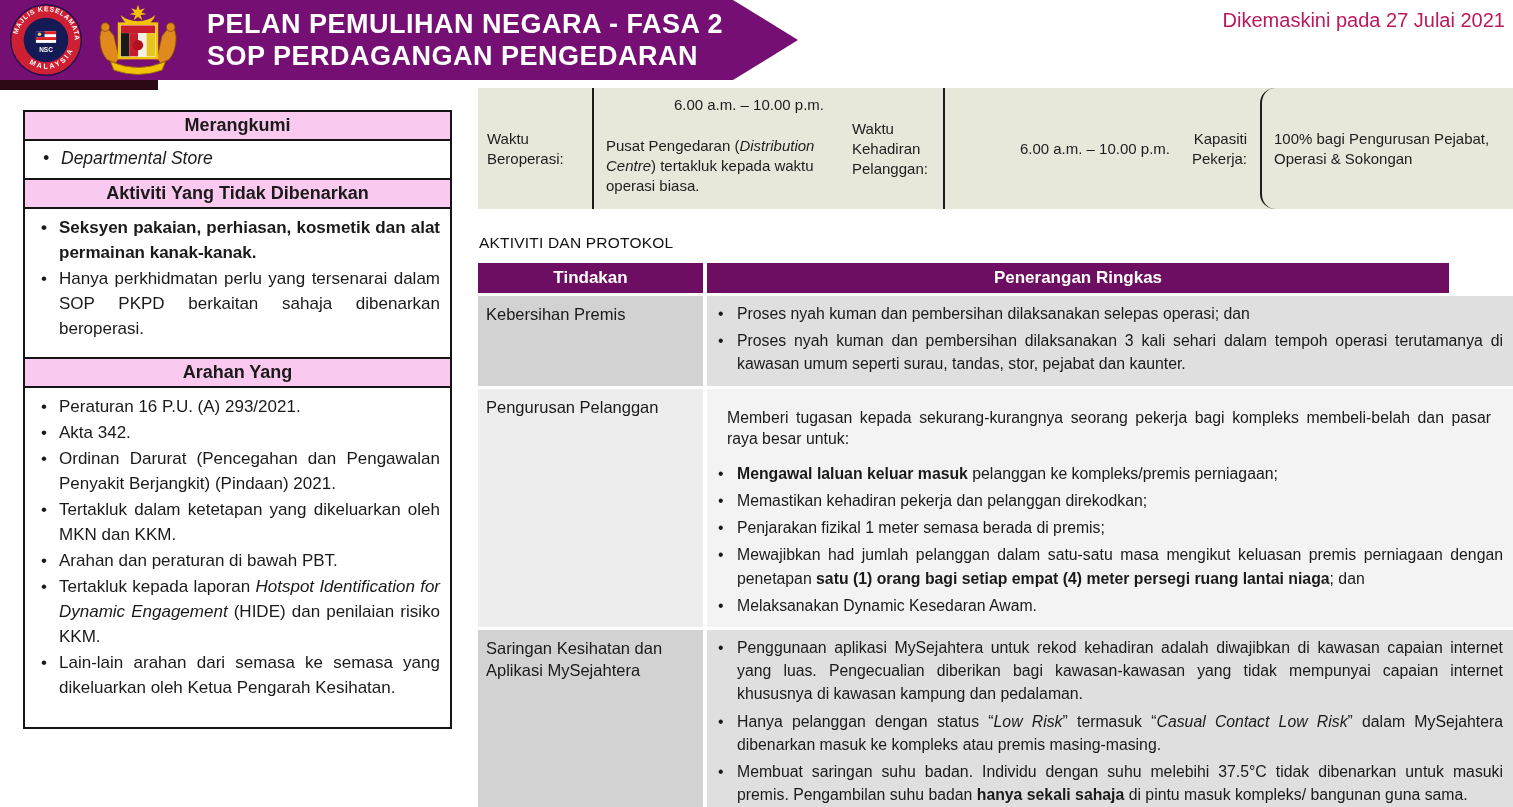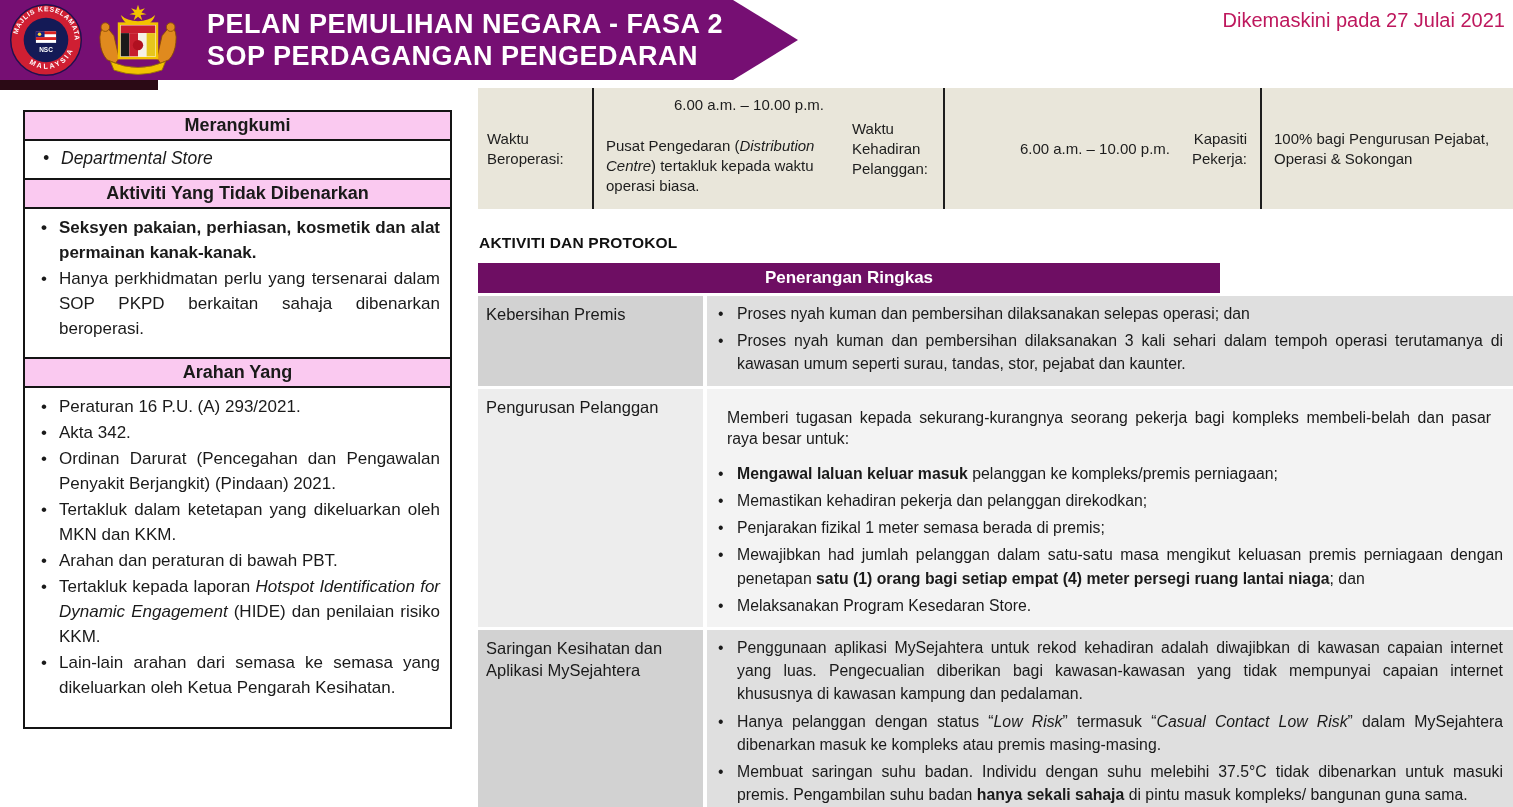--- a/index.html
+++ b/index.html
@@ -40,24 +40,24 @@
     background:#e9e6da;display:flex;font-size:15px;line-height:20px;color:#1d1d1d;
   }
   .ic{box-sizing:border-box;display:flex;flex-direction:column;justify-content:center;align-items:flex-end;}
   .ic.divider{border-left:2px solid #1d1d1d;}
   .ic1{width:114px;padding-left:9px;border-radius:13px;}
   .ic2{width:238px;padding:7px 6px 6px 12px;justify-content:flex-start;}
   .ic2 .gap{height:21px;}
   .ic3{width:113px;padding-left:22px;}
   .ic4{width:227px;padding-left:14px;}
   .ic5{width:90px;text-align:right;padding-right:13px;}
-  .ic6{width:253px;padding-left:12px;}
+  .ic6{width:253px;padding-left:12px;border-radius:15px;}
   
   .protocol-heading{
-    position:absolute;left:479px;top:234px;font-size:15.5px;font-weight:bold;
+    position:absolute;left:479px;top:234px;font-size:15.5px;font-weight:normal;
     letter-spacing:.2px;border-bottom:2px solid #a16207;padding-bottom:13px;color:#111;
   }
   .protocol{position:absolute;left:478px;top:263px;width:1035px;}
   .phead{display:flex;gap:4px;}
   .phead .hc{background:#6e0e63;color:#fff;font-weight:bold;font-size:17px;
     height:30px;line-height:30px;text-align:center;}
   .hc1{width:225px;}
   .hc2{width:742px;}
   .prow{display:flex;gap:4px;margin-top:3px;align-items:stretch;}
   .pcell-l{width:225px;box-sizing:border-box;padding:7px 8px 6px 8px;font-size:16.5px;line-height:22px;}
@@ -200,20 +200,21 @@
   <div class="ic ic3">Waktu Kehadiran Pelanggan:</div>
   <div class="ic ic4 divider">6.00 a.m. – 10.00 p.m.</div>
   <div class="ic ic5">Kapasiti Pekerja:</div>
   <div class="ic ic6 divider">100% bagi Pengurusan Pejabat, Operasi &amp; Sokongan</div>
 </div>
 
 <div class="protocol-heading">AKTIVITI DAN PROTOKOL</div>
 
 <div class="protocol">
   <div class="phead">
+    <div class="hc hc1">Tindakan</div>
     <div class="hc hc2">Penerangan Ringkas</div>
   </div>
 
   <div class="prow row-grey">
     <div class="pcell-l">Kebersihan Premis</div>
     <div class="pcell-r">
       <div class="li no-intro" style="margin-top:0">
         <span class="dot">•</span>
         <span><span>Proses nyah kuman dan pembersihan dilaksanakan selepas operasi; dan</span></span>
       </div>
@@ -239,21 +240,21 @@
       <div class="li">
         <span class="dot">•</span>
         <span><span>Penjarakan fizikal 1 meter semasa berada di premis;</span></span>
       </div>
       <div class="li">
         <span class="dot">•</span>
         <span><span>Mewajibkan had jumlah pelanggan dalam satu-satu masa mengikut keluasan premis perniagaan dengan penetapan </span><span style="font-weight: 700;">satu (1) orang bagi setiap empat (4) meter persegi ruang lantai niaga</span><span>; dan</span></span>
       </div>
       <div class="li">
         <span class="dot">•</span>
-        <span><span>Melaksanakan Program Kesedaran Store.</span></span>
+        <span><span>Melaksanakan Dynamic Kesedaran Awam.</span></span>
       </div>
     </div>
   </div>
 
   <div class="prow row-grey row-tall">
     <div class="pcell-l">Saringan Kesihatan dan Aplikasi MySejahtera</div>
     <div class="pcell-r">
       <div class="li no-intro" style="margin-top:0">
         <span class="dot">•</span>
         <span><span>Penggunaan aplikasi MySejahtera untuk rekod kehadiran adalah diwajibkan di kawasan capaian internet yang luas. Pengecualian diberikan bagi kawasan-kawasan yang tidak mempunyai capaian internet khususnya di kawasan kampung dan pedalaman.</span></span>

